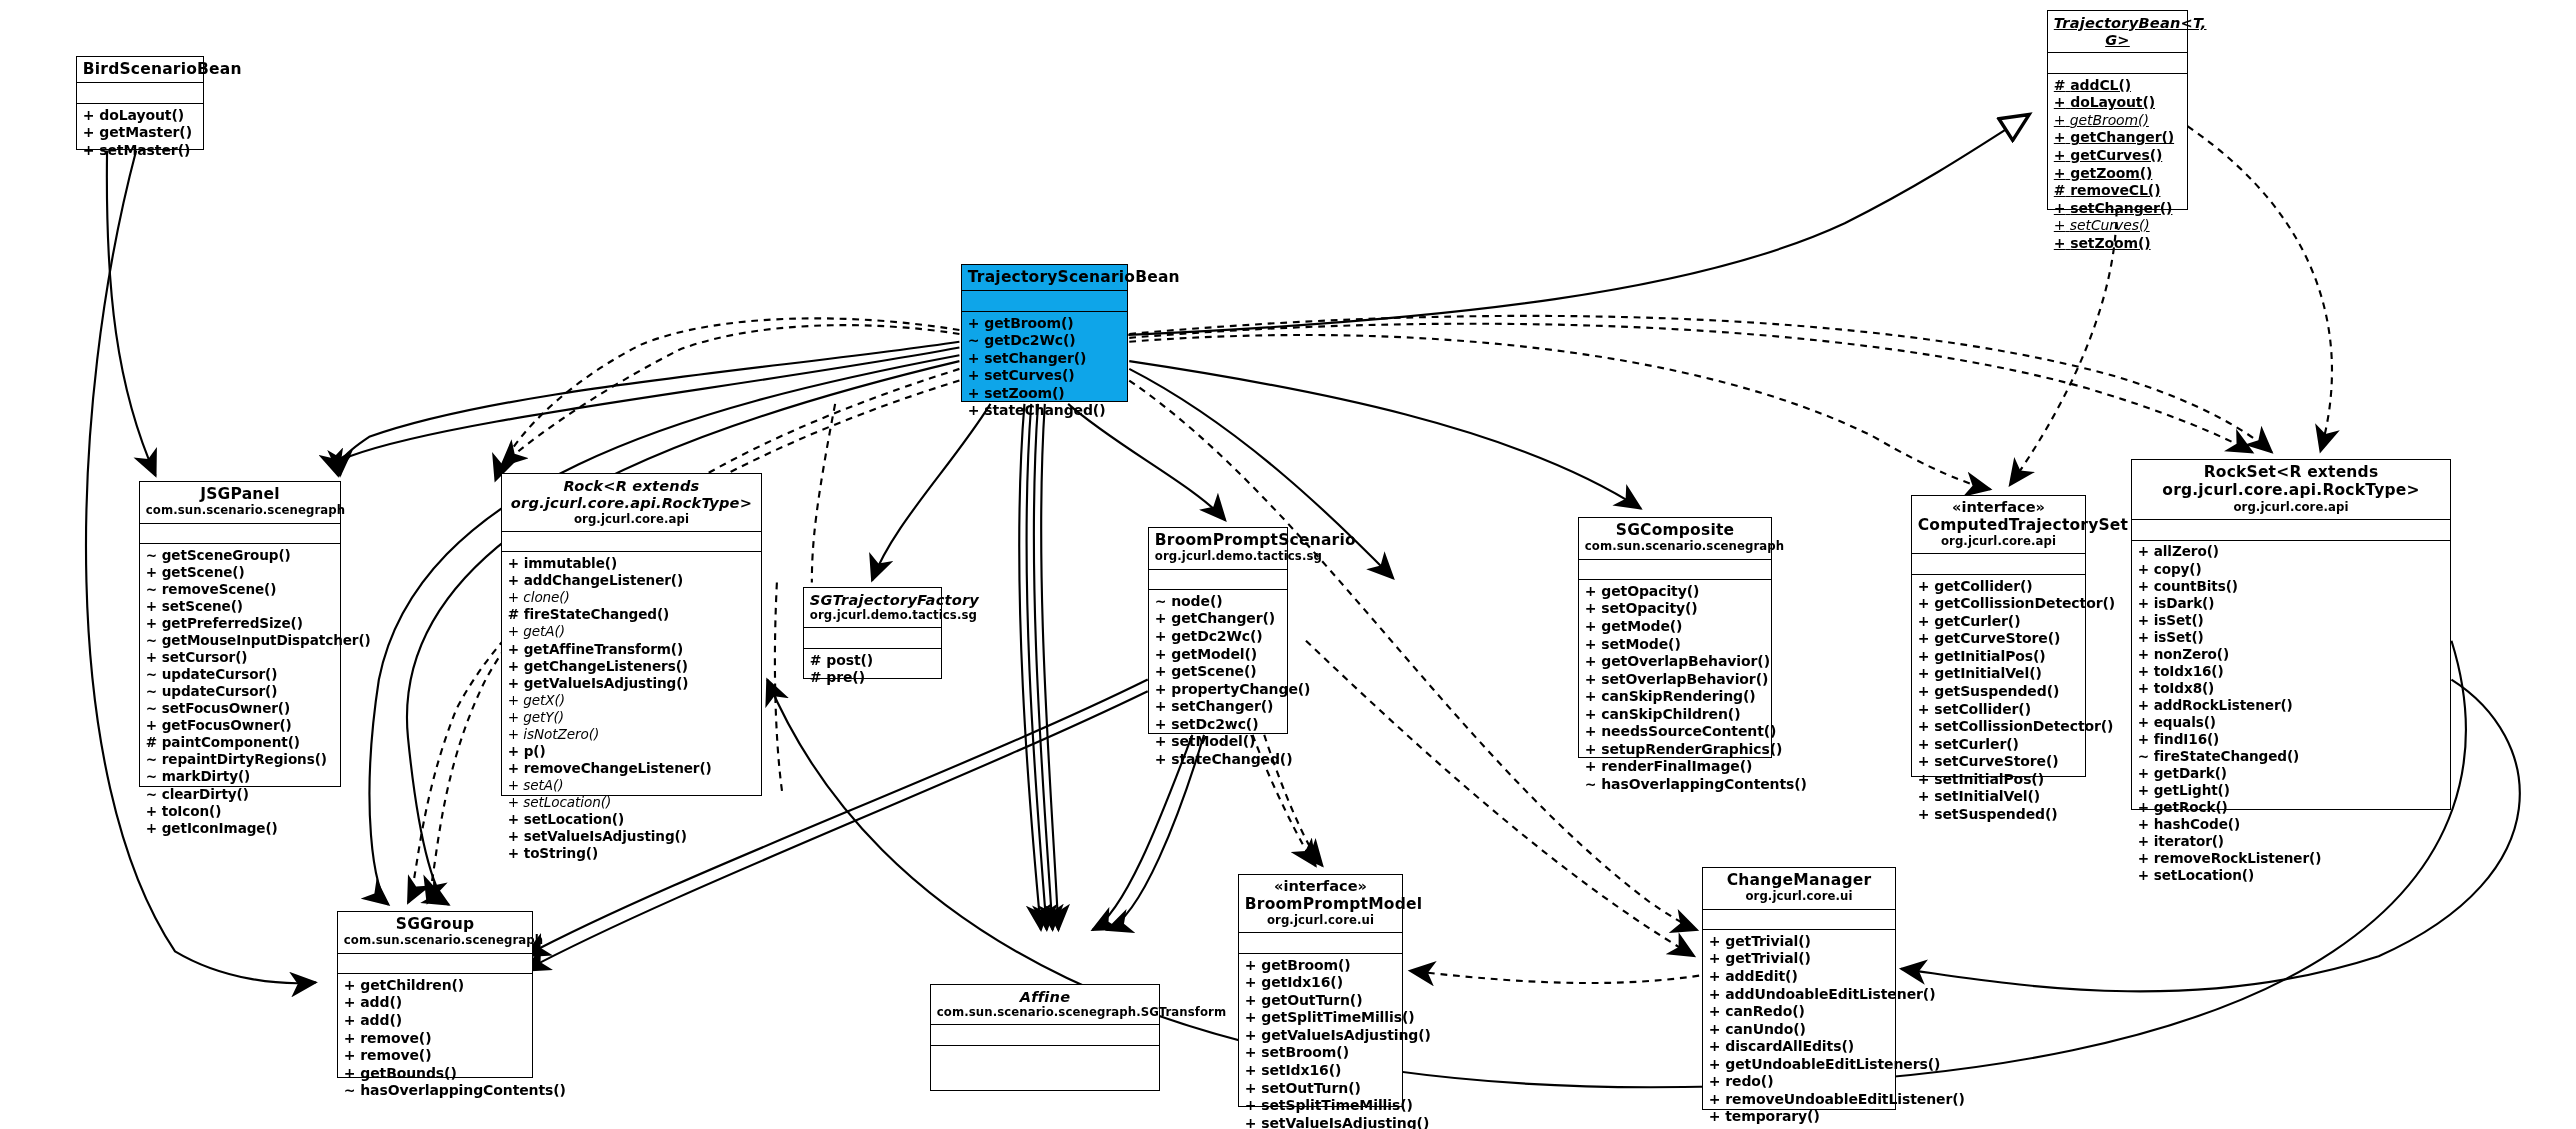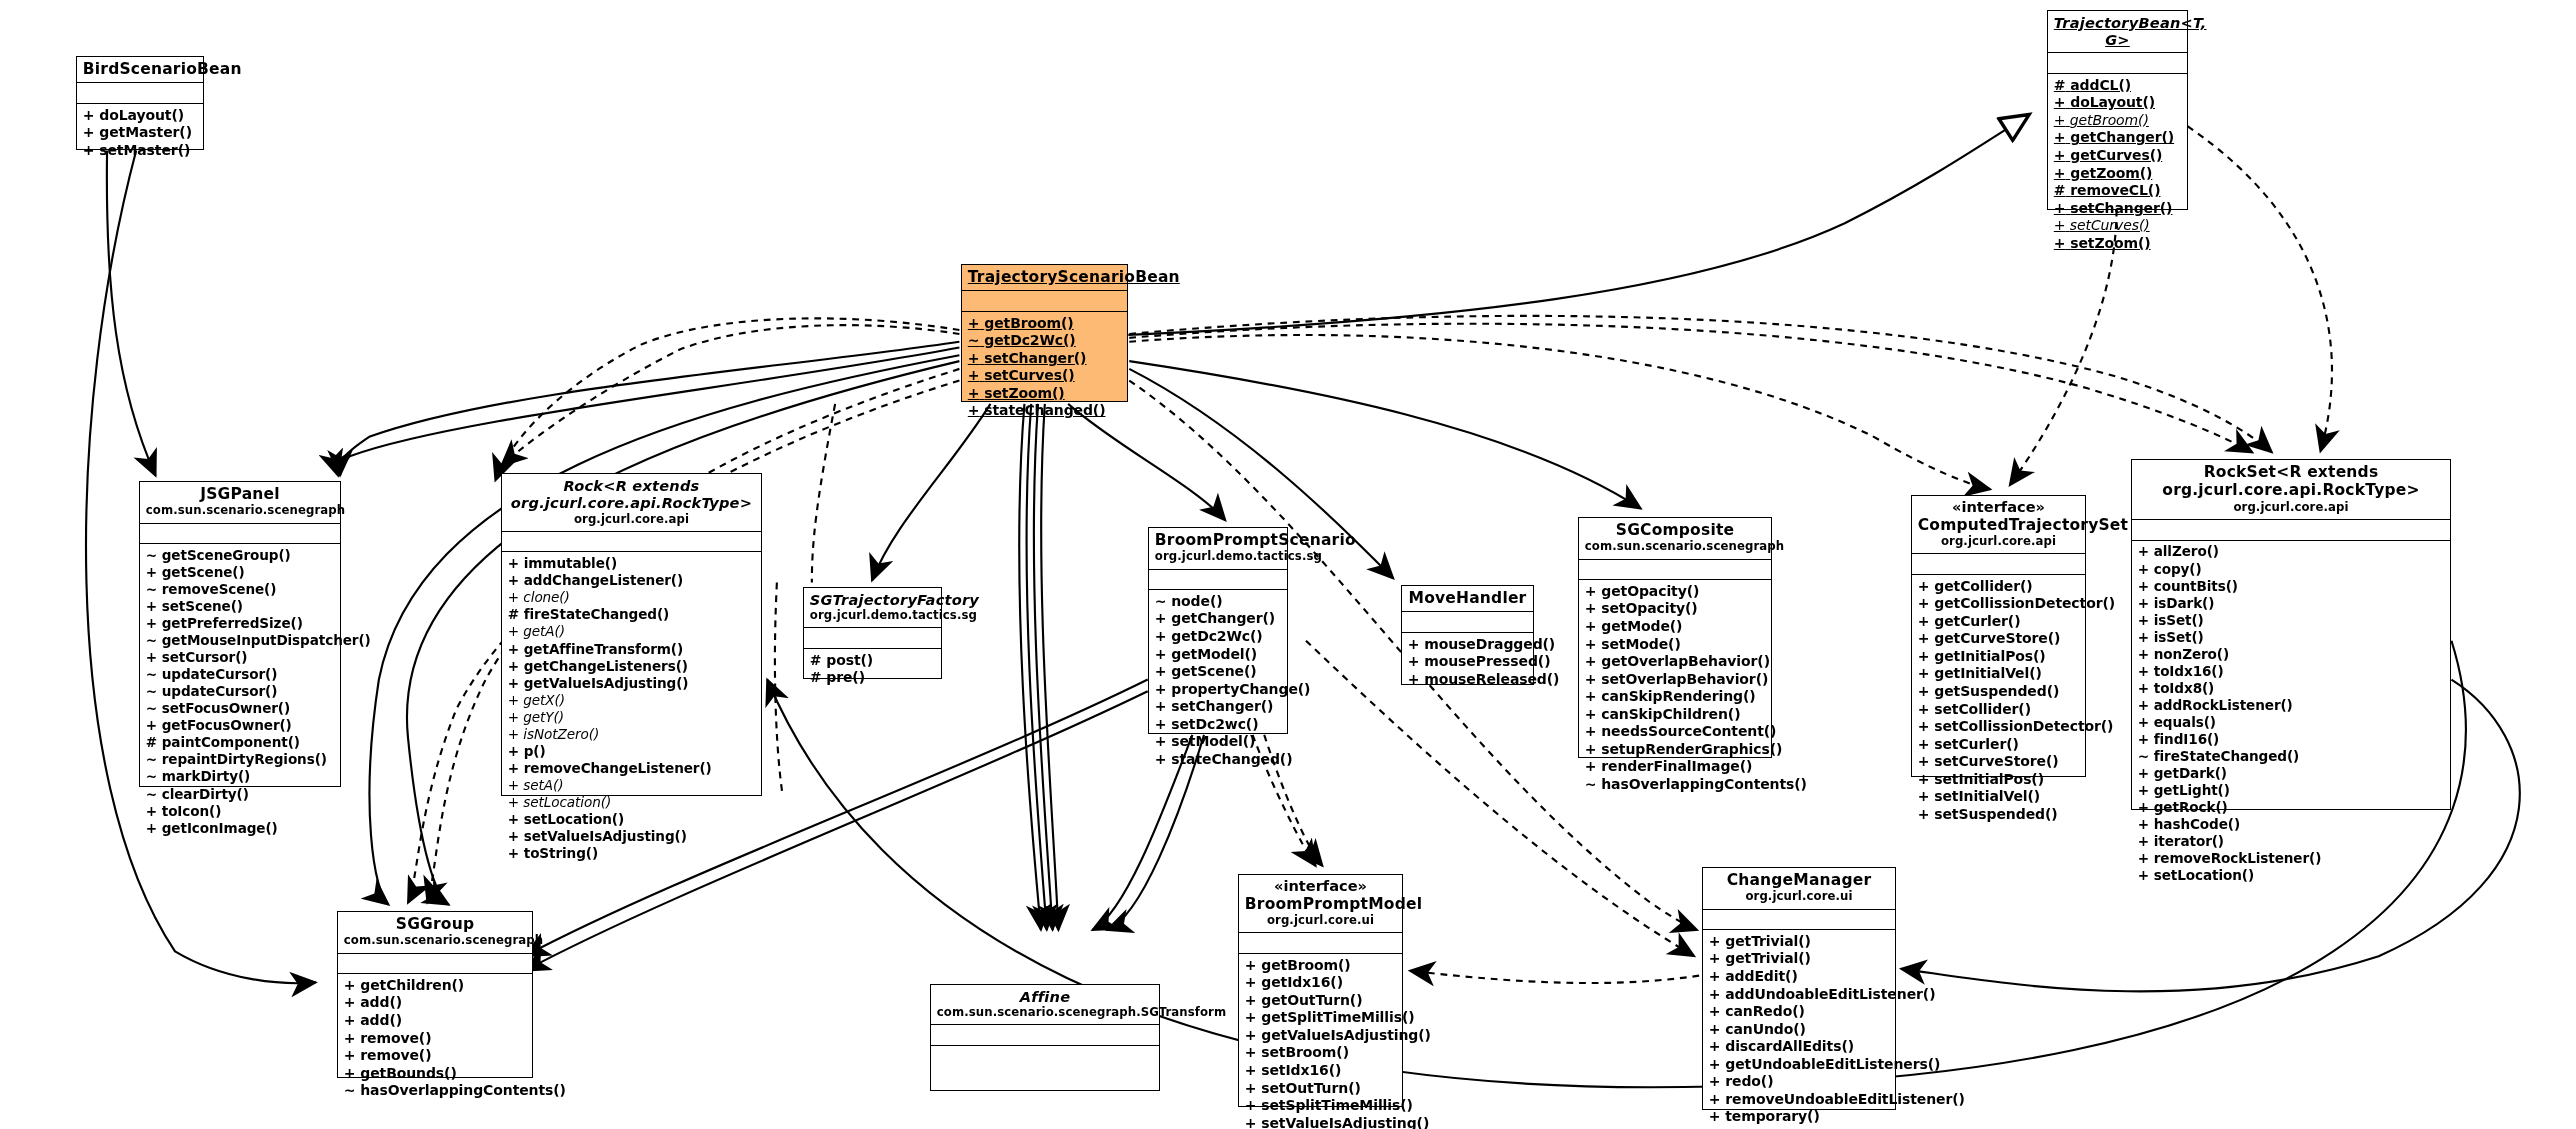--- a/index.html
+++ b/index.html
@@ -1,20 +1,20 @@
 <!DOCTYPE html>
 <html><head>
 <meta charset="utf-8">
 <style>
   html,body{margin:0;padding:0;background:#ffffff;}
   body{font-family:"DejaVu Sans","Liberation Sans",sans-serif;}
   #canvas{position:relative;width:2576px;height:1129px;background:#ffffff;overflow:hidden;}
   svg.edges{position:absolute;left:0;top:0;width:2576px;height:1129px;pointer-events:none;}
   .uml{position:absolute;background:#ffffff;border:1.9px solid #000000;box-sizing:border-box;z-index:5;}
-  .uml.hl{background:#fdba74;text-decoration:underline;}
+  .uml.hl{background:#0ea5e9;}
   .hdr{padding:2.9px 5.8px 3.9px 5.8px;text-align:center;border-bottom:1.9px solid #000000;}
   .stereo{font-size:14.6px;font-weight:bold;line-height:1.15;}
   .cname{font-size:15.5px;font-weight:bold;line-height:1.2;letter-spacing:0.2px;}
   .cname.ital{font-style:italic;font-weight:bold;font-size:14.6px;}
   .pkg{font-size:11.7px;font-weight:bold;line-height:1.3;letter-spacing:0.1px;}
   .attrs{min-height:19.4px;border-bottom:1.9px solid #000000;}
   .ops{padding:2.9px 4.9px 3.9px 5.8px;}
   .op{font-size:14px;font-weight:bold;line-height:1.255;white-space:nowrap;letter-spacing:-0.1px;}
   .op.abs{font-style:italic;font-weight:normal;}
   .small .op{font-size:13.6px;}
@@ -218,31 +218,20 @@
         <div class="op"><span>~</span> <span>node()</span></div>
         <div class="op"><span>+</span> <span>getChanger()</span></div>
         <div class="op"><span>+</span> <span>getDc2Wc()</span></div>
         <div class="op"><span>+</span> <span>getModel()</span></div>
         <div class="op"><span>+</span> <span>getScene()</span></div>
         <div class="op"><span>+</span> <span>propertyChange()</span></div>
         <div class="op"><span>+</span> <span>setChanger()</span></div>
         <div class="op"><span>+</span> <span>setDc2wc()</span></div>
         <div class="op"><span>+</span> <span>setModel()</span></div>
         <div class="op"><span>+</span> <span>stateChanged()</span></div>
-      </div>
-    </div>
-    <div class="uml" style="left: 1401px; top: 585px; width: 133px; height: 100px;">
-      <div class="hdr">
-        <div class="cname">MoveHandler</div>
-      </div>
-      <div class="attrs" style="height: 19.4px;"></div>
-      <div class="ops">
-        <div class="op"><span>+</span> <span>mouseDragged()</span></div>
-        <div class="op"><span>+</span> <span>mousePressed()</span></div>
-        <div class="op"><span>+</span> <span>mouseReleased()</span></div>
       </div>
     </div>
     <div class="uml" style="left: 1578px; top: 517px; width: 194px; height: 241px;">
       <div class="hdr">
         <div class="cname">SGComposite</div>
         <div class="pkg">com.sun.scenario.scenegraph</div>
       </div>
       <div class="attrs" style="height: 19.4px;"></div>
       <div class="ops">
         <div class="op"><span>+</span> <span>getOpacity()</span></div>

